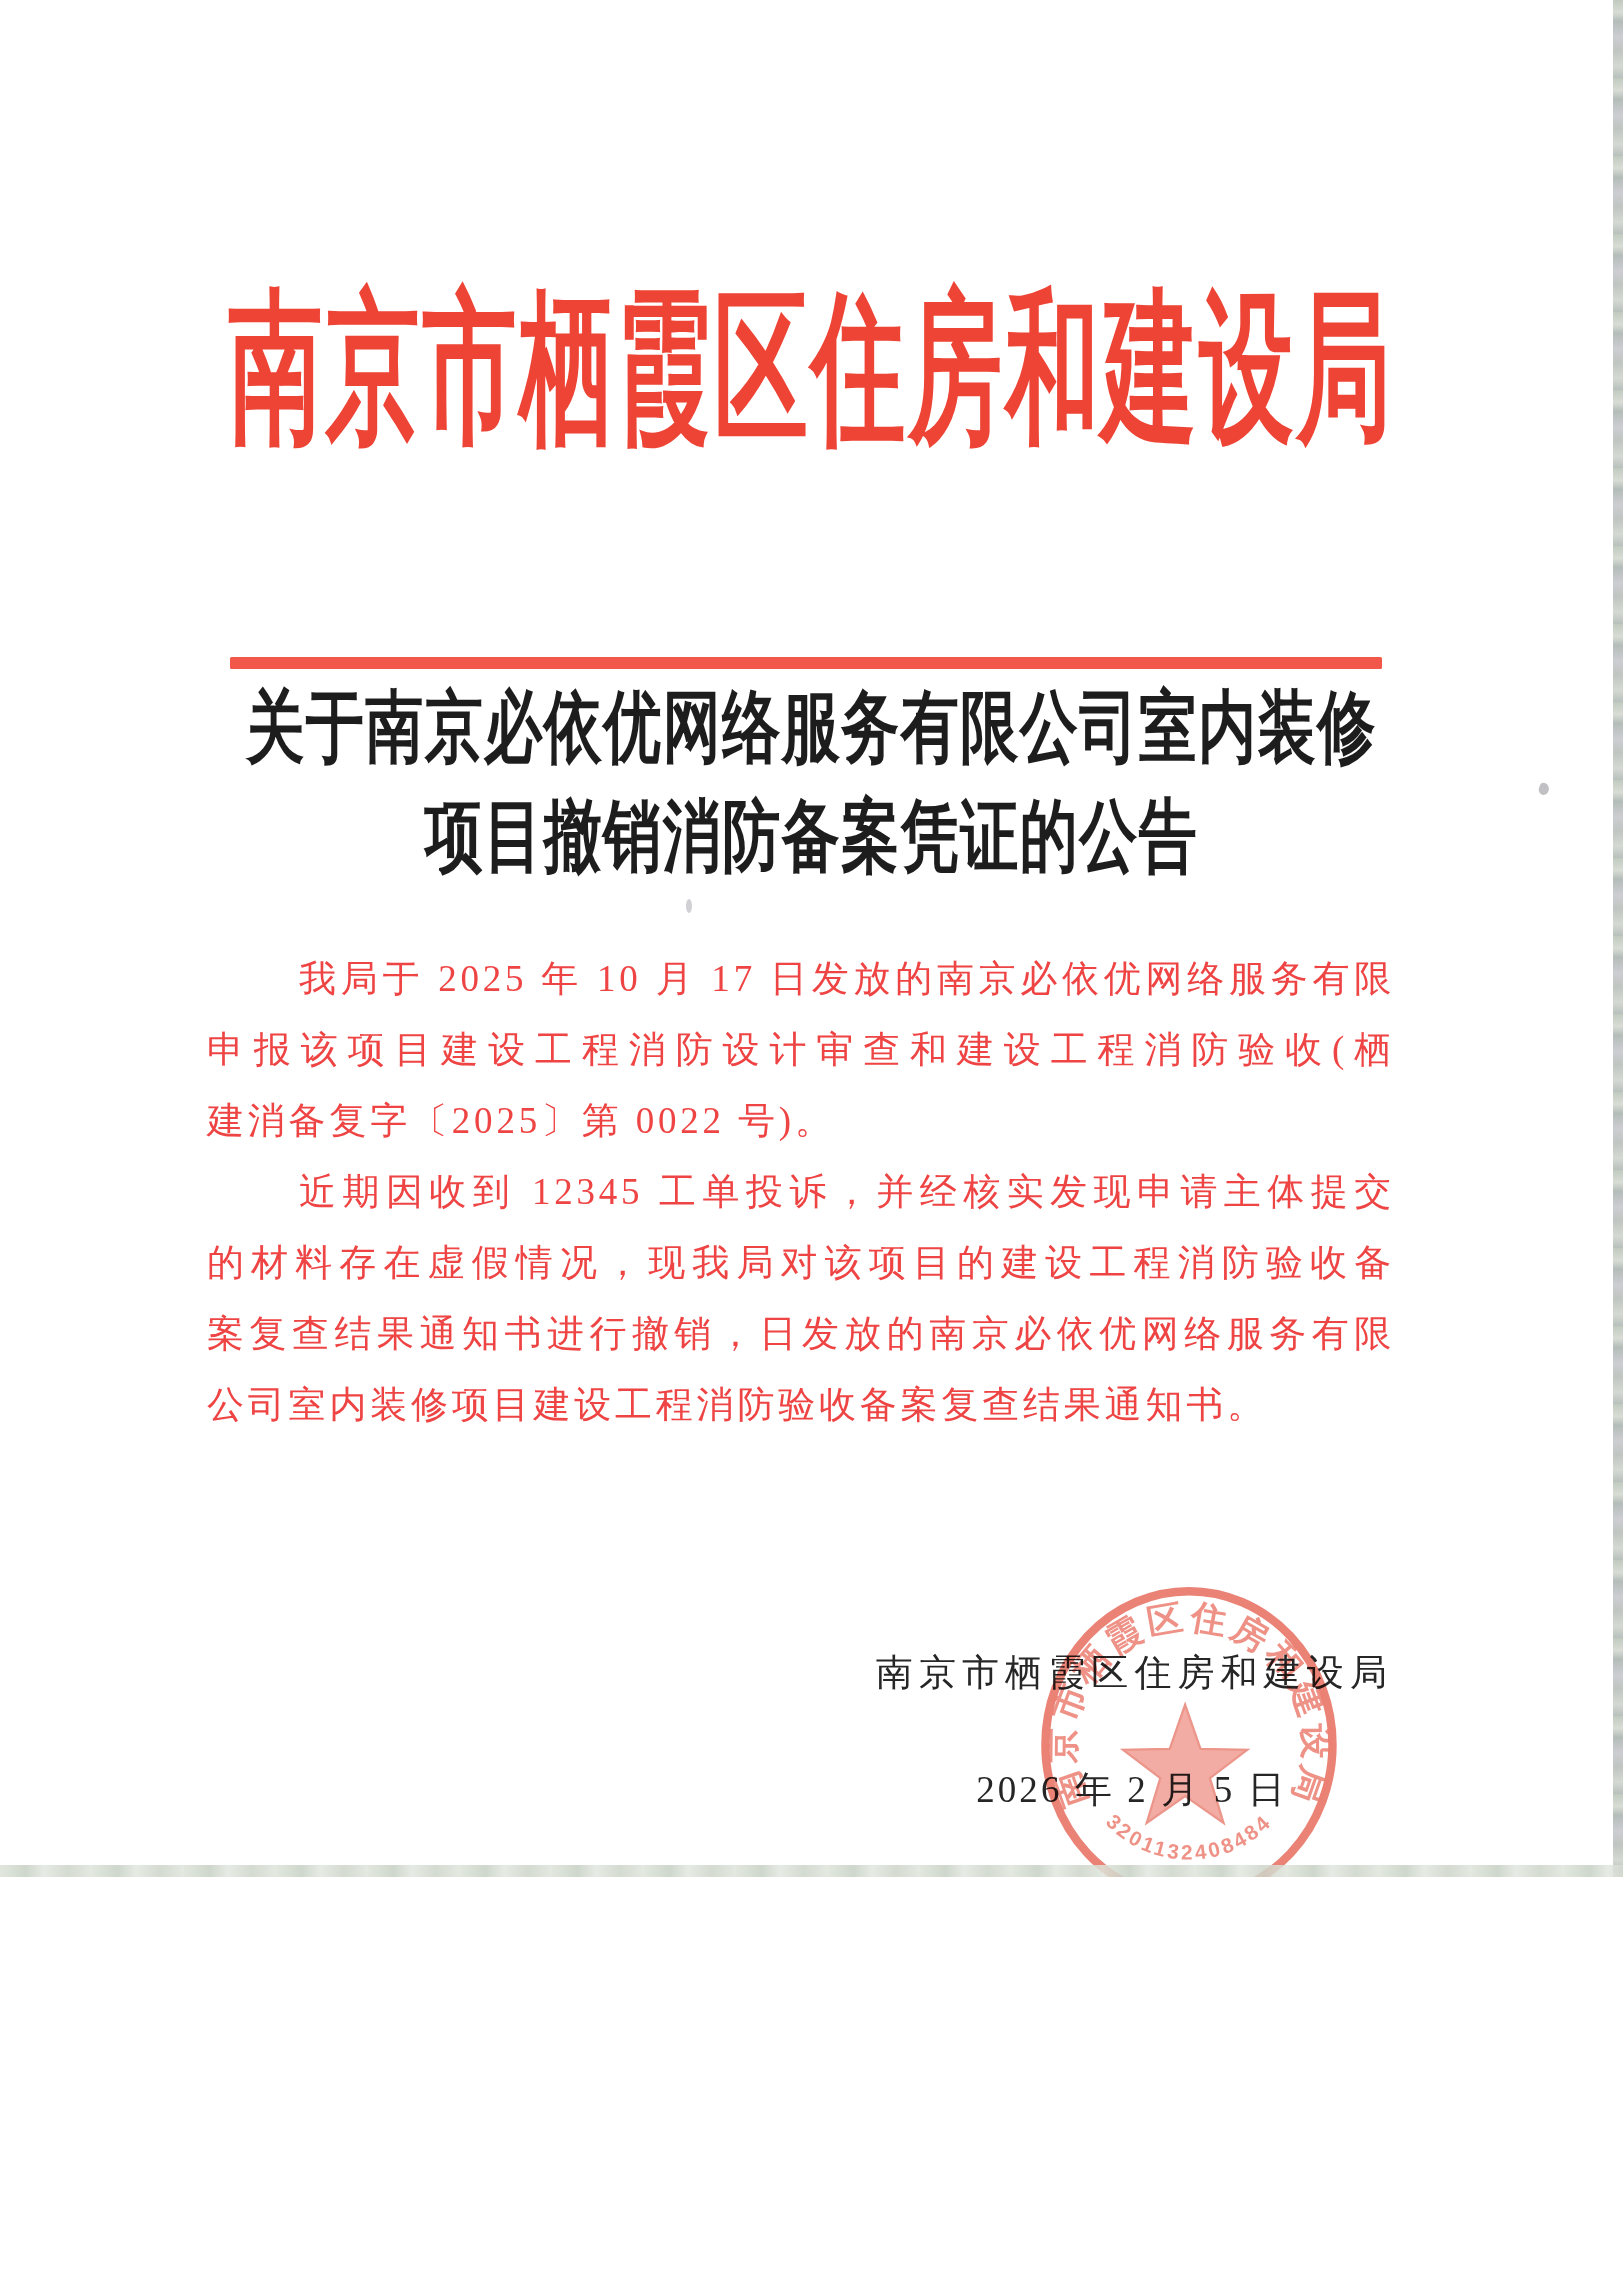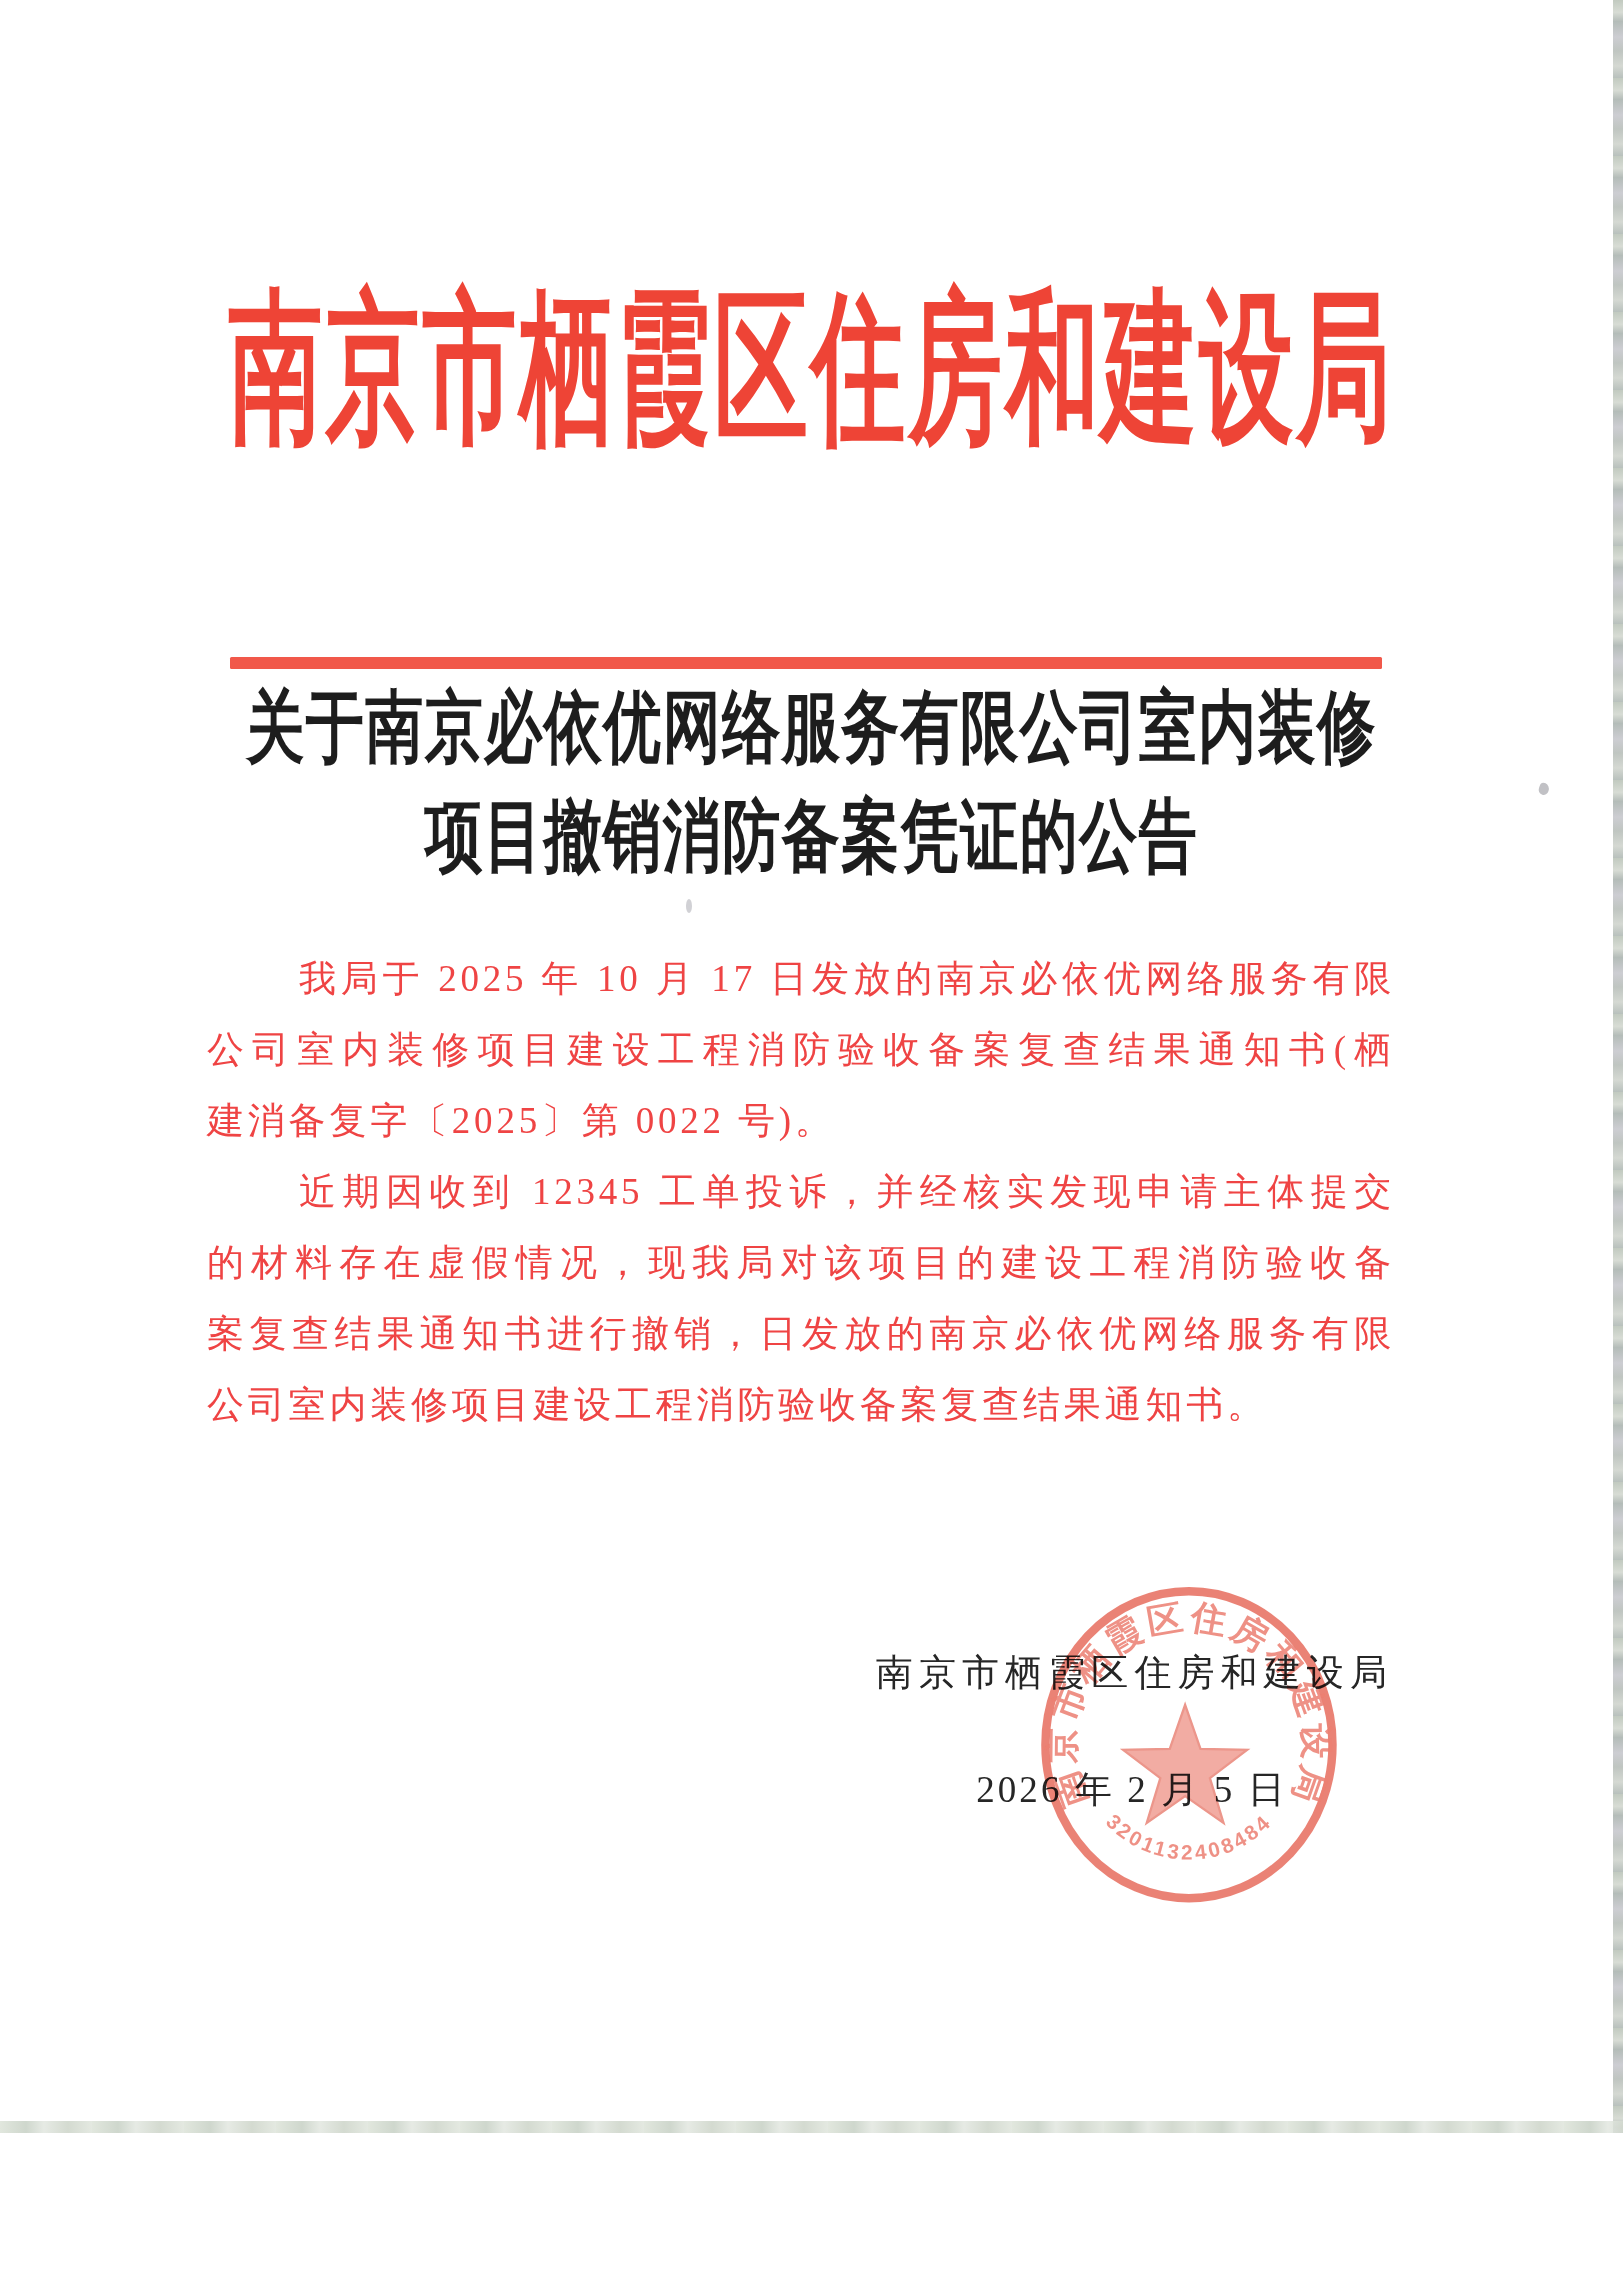--- a/index.html
+++ b/index.html
@@ -1,18 +1,18 @@
 <!DOCTYPE html>
 <html style="font-size:12.3px"><head>
 <meta charset="utf-8">
 <style>
   html,body{margin:0;padding:0;background:#ffffff;}
   .page{
     position:relative;
-    width:1623px;height:2133px;
+    width:1623px;height:1877px;
     background:#ffffff;
     overflow:hidden;
     font-family:"Liberation Serif","DejaVu Serif",serif;
   }
   
   .agency-header{
     position:absolute;left:222px;top:286px;width:1178px;
     font-size:94px;line-height:94px;font-weight:bold;
     letter-spacing:3.1px;text-align:center;white-space:nowrap;
     color:#ee4436;
@@ -103,21 +103,21 @@
 
   <div class="agency-header">南京市栖霞区住房和建设局</div>
 
   <div class="red-divider"></div>
 
   <div class="notice-title l1">关于南京必依优网络服务有限公司室内装修</div>
   <div class="notice-title l2">项目撤销消防备案凭证的公告</div>
 
   <div class="body-text">
     <div class="body-line indent">我局于 2025 年 10 月 17 日发放的南京必依优网络服务有限</div>
-    <div class="body-line">公司室内装修项目建设工程消防验收备案复查结果通知书(栖</div>
+    <div class="body-line">申报该项目建设工程消防设计审查和建设工程消防验收(栖</div>
     <div class="body-line para-end">建消备复字〔2025〕第 0022 号)。</div>
     <div class="body-line indent">近期因收到 12345 工单投诉，并经核实发现申请主体提交</div>
     <div class="body-line">的材料存在虚假情况，现我局对该项目的建设工程消防验收备</div>
     <div class="body-line">案复查结果通知书进行撤销，日发放的南京必依优网络服务有限</div>
     <div class="body-line para-end">公司室内装修项目建设工程消防验收备案复查结果通知书。</div>
   </div>
 
   <div class="signature-block">
     <div class="sig-department">南京市栖霞区住房和建设局</div>
     <div class="sig-date">2026 年 2 月 5 日</div>

